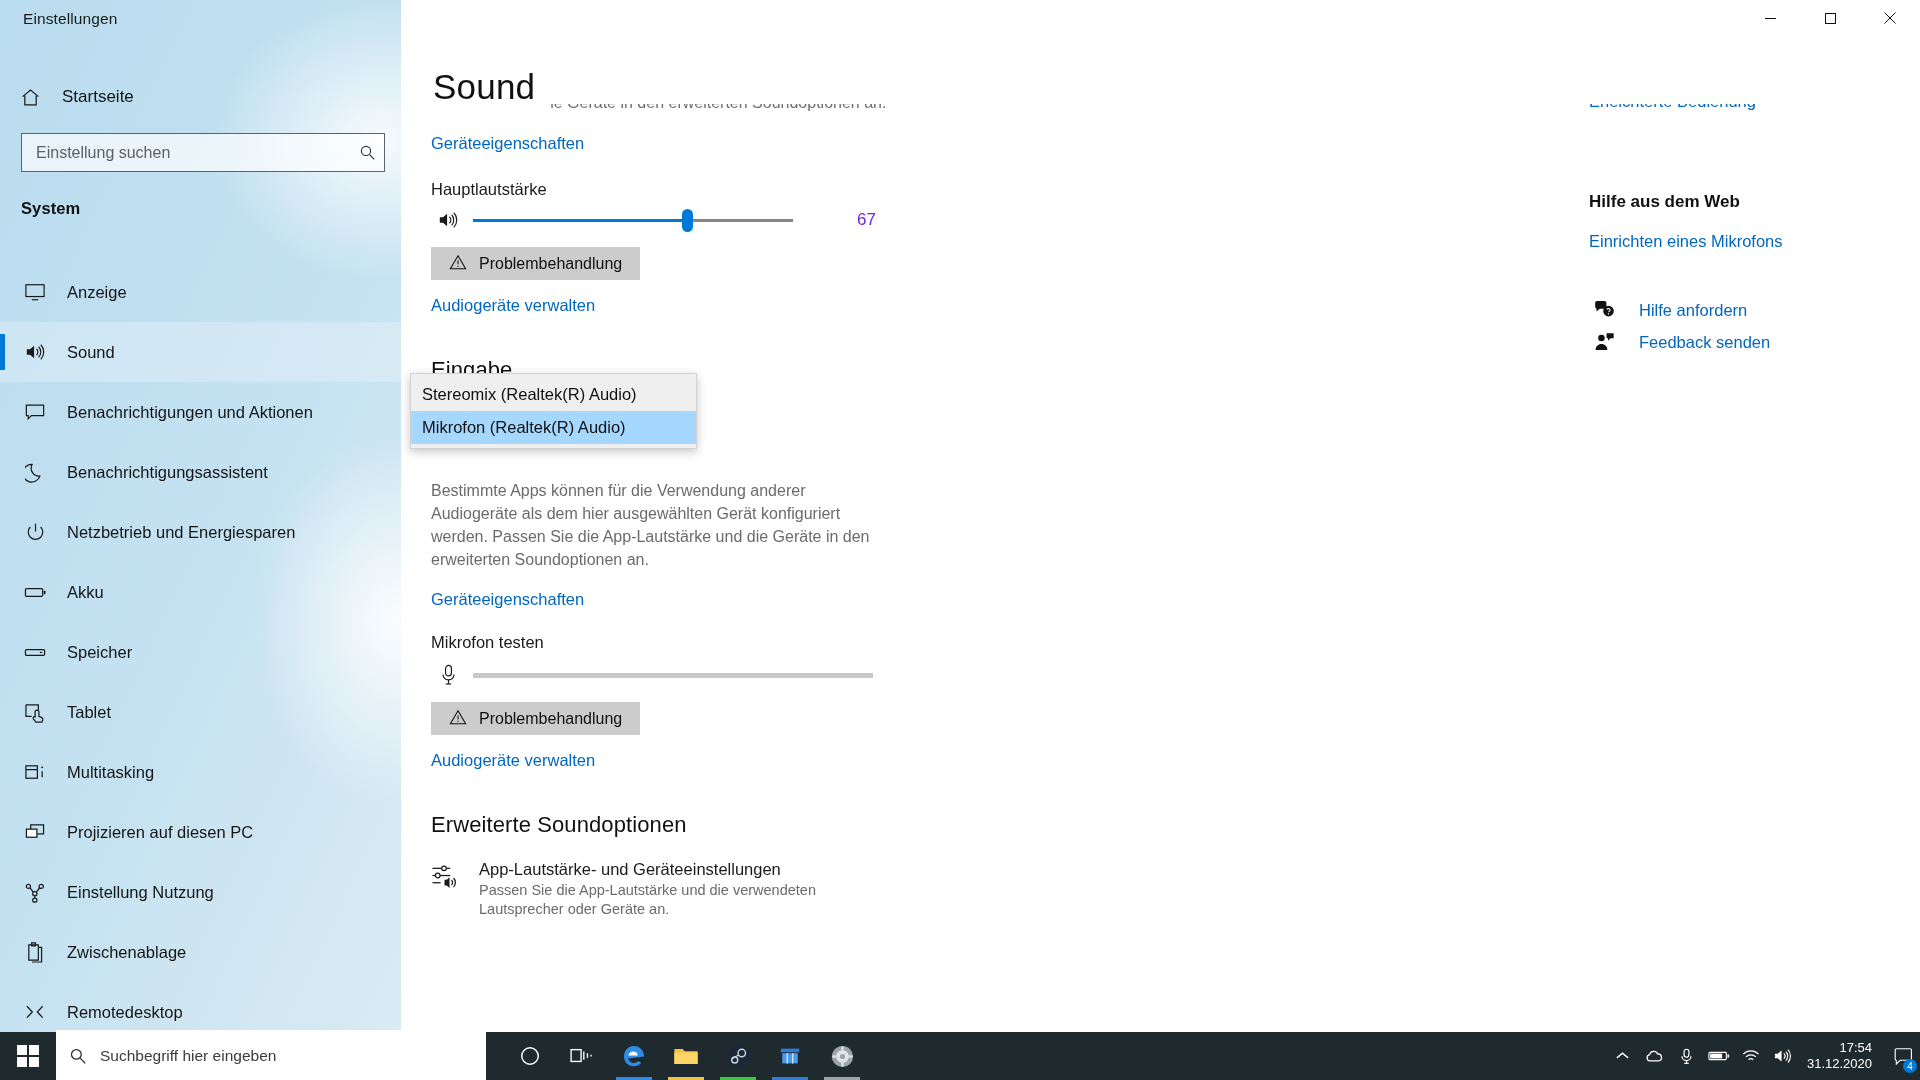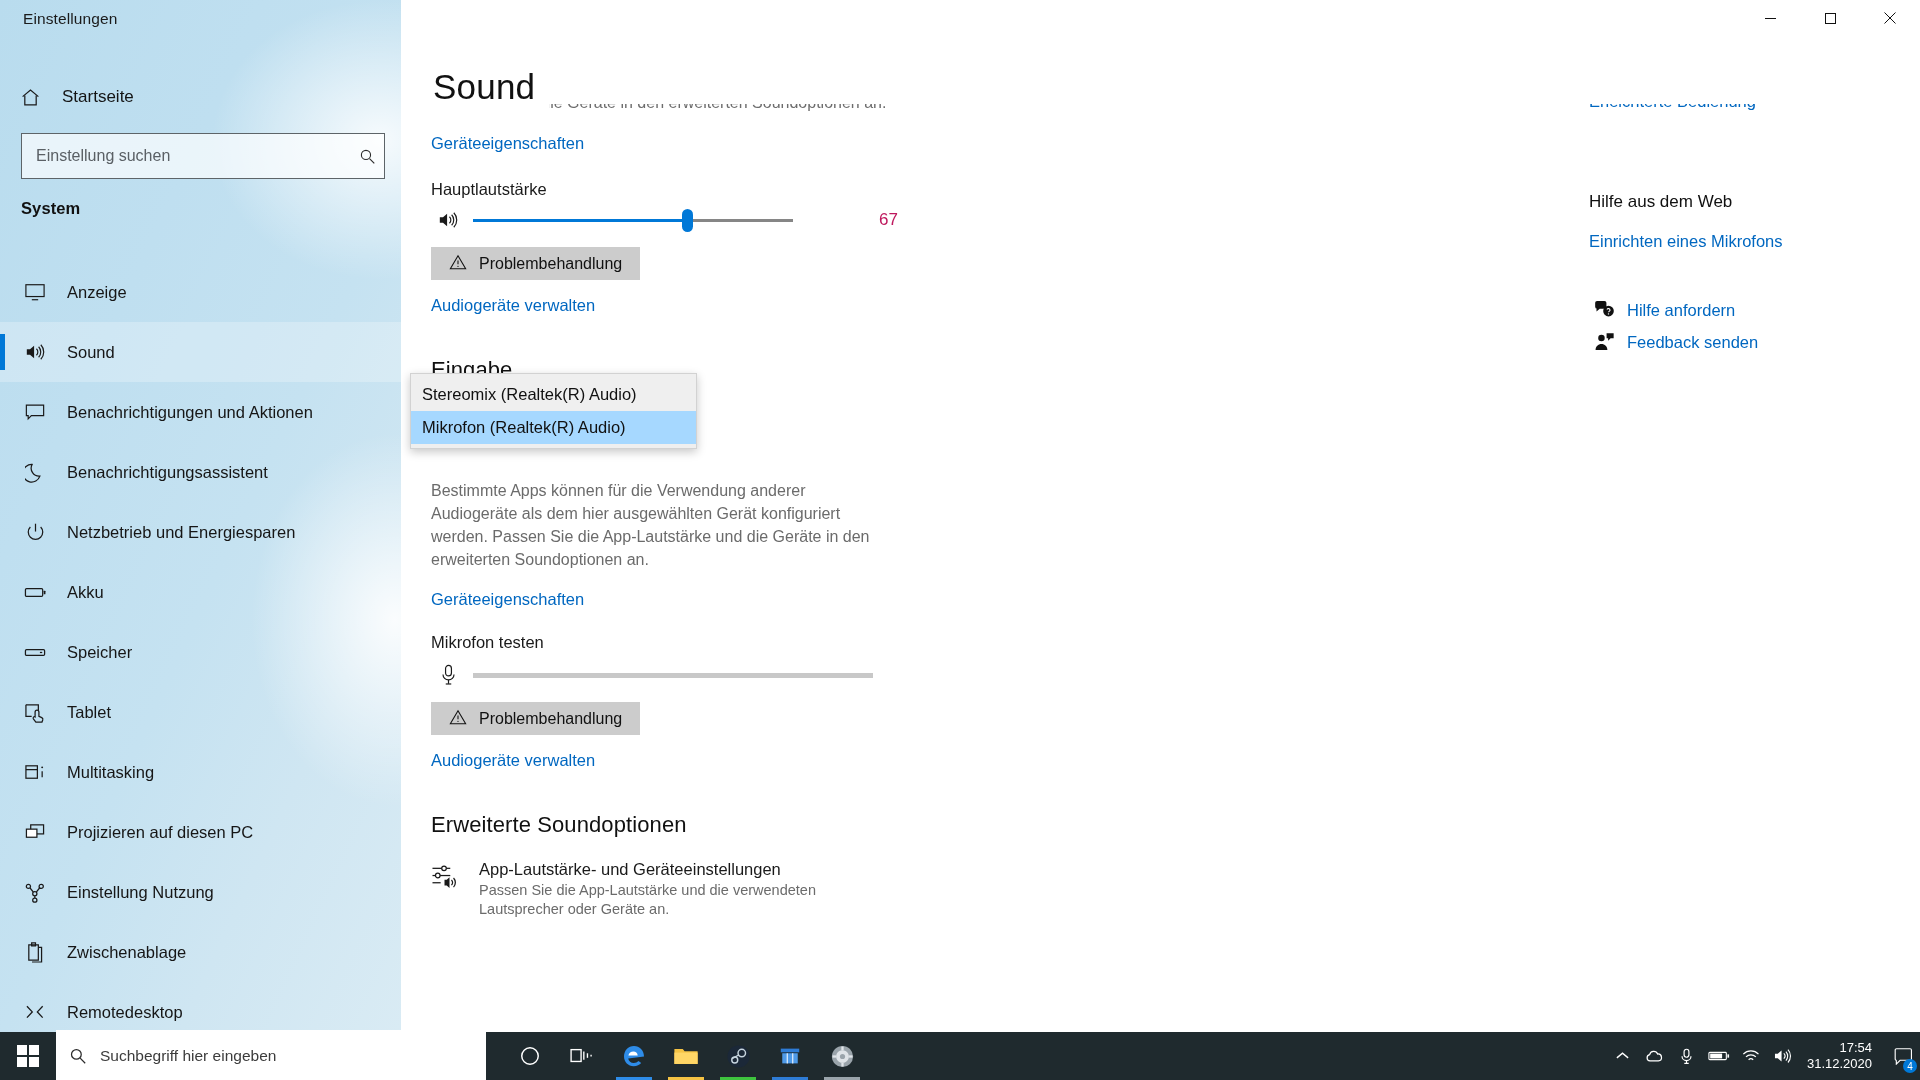--- a/index.html
+++ b/index.html
@@ -28,21 +28,21 @@
   }
 
   .home-row {
     position:absolute; left:0; top:75px; width:476px; height:44px;
     display:flex; align-items:center; cursor:default;
   }
   .home-ico { width:44px; display:flex; justify-content:center; align-items:center; margin-left:8px; }
   .home-label { font-size:17px; color:#141414; margin-left:10px; }
 
   .searchbox {
-    position:absolute; left:21px; top:133px; width:364px; height:46px;
+    position:absolute; left:21px; top:133px; width:364px; height:39px;
     background:rgba(255,255,255,0.68);
     border:1.6px solid #5d6468;
     display:flex; align-items:center;
   }
   .searchbox input {
     flex:1; border:none; outline:none; background:transparent;
     font-family:"Liberation Sans", sans-serif; font-size:16px; color:#1a1a1a;
     padding-left:14px;
   }
   .searchbox input::placeholder { color:#5a6065; opacity:1; }
@@ -95,21 +95,21 @@
   
   .slider-row { display:flex; align-items:center; margin-top:10px; }
   .spk-ico { width:34px; display:flex; justify-content:center; align-items:center; }
   .track-wrap { position:relative; width:320px; height:22px; margin-left:8px; display:flex; align-items:center; }
   .track-bg { position:absolute; left:0; top:10px; width:100%; height:3px; background:#868686; }
   .track-fill { position:absolute; left:0; top:10px; height:3px; background:#0078d7; }
   .thumb {
     position:absolute; top:0px; width:11px; height:23px; border-radius:6px; background:#0078d7;
     transform:translateX(-5px);
   }
-  .slider-val { margin-left:86px; font-size:17px; color:#be185d; }
+  .slider-val { margin-left:64px; font-size:17px; color:#6d28d9; }
 
   .btn-trouble {
     margin-top:16px; display:inline-flex; align-items:center; gap:12px;
     background:#cccccc; border:none; padding:0 18px; height:33px;
     font-family:"Liberation Sans", sans-serif; font-size:16px; color:#111; cursor:default;
   }
 
   .section-title { font-size:22px; font-weight:400; color:#111; letter-spacing:0.1px; }
 
   
@@ -135,25 +135,25 @@
   .adv-item { display:flex; margin-top:22px; }
   .adv-ico { width:40px; padding-top:4px; display:flex; justify-content:flex-start; }
   .adv-txt { margin-left:8px; }
   .adv-title { font-size:16.5px; color:#1a1a1a; }
   .adv-sub { font-size:14.5px; color:#6b6b6b; line-height:19px; width:400px; margin-top:2px; }
 
   
   #rightpanel { position:absolute; left:1180px; top:0; width:339px; }
   .rp-clip { position:absolute; left:8px; top:104px; width:300px; height:16px; overflow:hidden; }
   .rp-clip a { display:block; margin-top:-12px; font-size:16.5px; color:#0067c0; text-decoration:none; }
-  .rp-hdr { position:absolute; left:8px; top:192px; font-size:17px; color:#111; }
+  .rp-hdr { position:absolute; left:8px; top:192px; font-size:17px; color:#111;font-weight:bold; }
   .rp-link1 { position:absolute; left:8px; top:232px; font-size:16.5px; color:#0067c0; text-decoration:none; }
   .rp-ico-row { position:absolute; left:8px; display:flex; align-items:center; }
   .rp-ico-row .ri { width:30px; display:flex; justify-content:center; align-items:center; }
-  .rp-ico-row a { margin-left:8px; font-size:16.5px; color:#0067c0; text-decoration:none; }
+  .rp-ico-row a { margin-left:20px; font-size:16.5px; color:#0067c0; text-decoration:none; }
 
   
   .tb-btns { position:absolute; right:0; top:0; display:flex; z-index:60; }
   .tb-btn {
     width:60px; height:36px; display:flex; justify-content:center; align-items:center;
     cursor:default; color:#111;
   }
 
   
   #taskbar {

